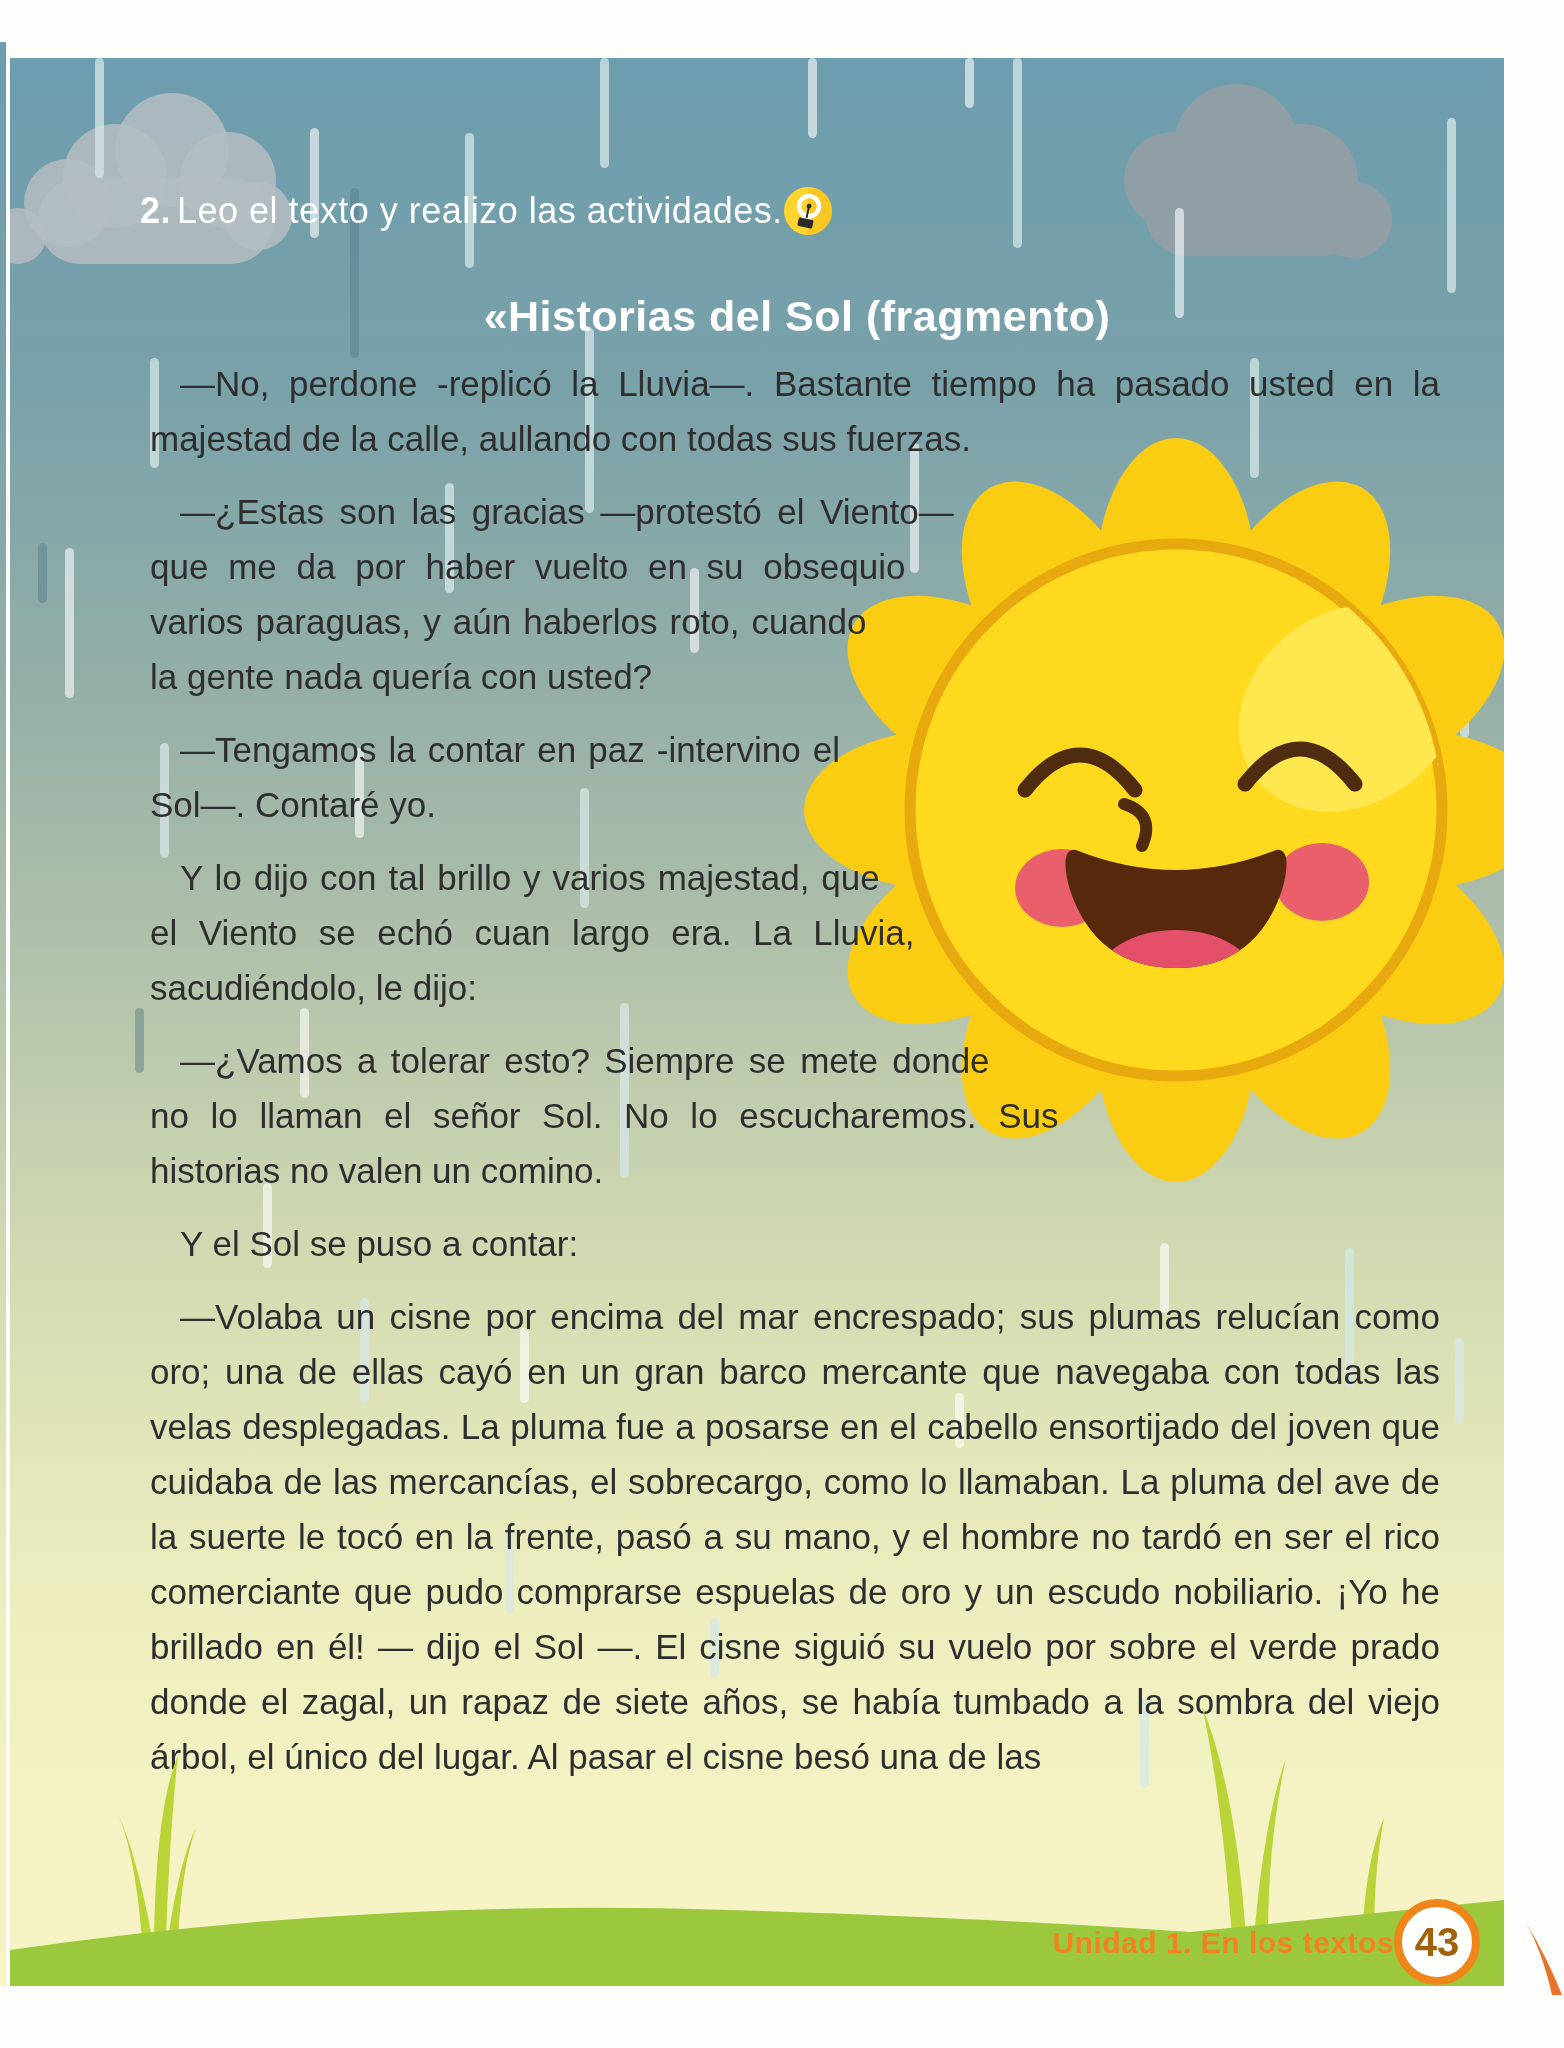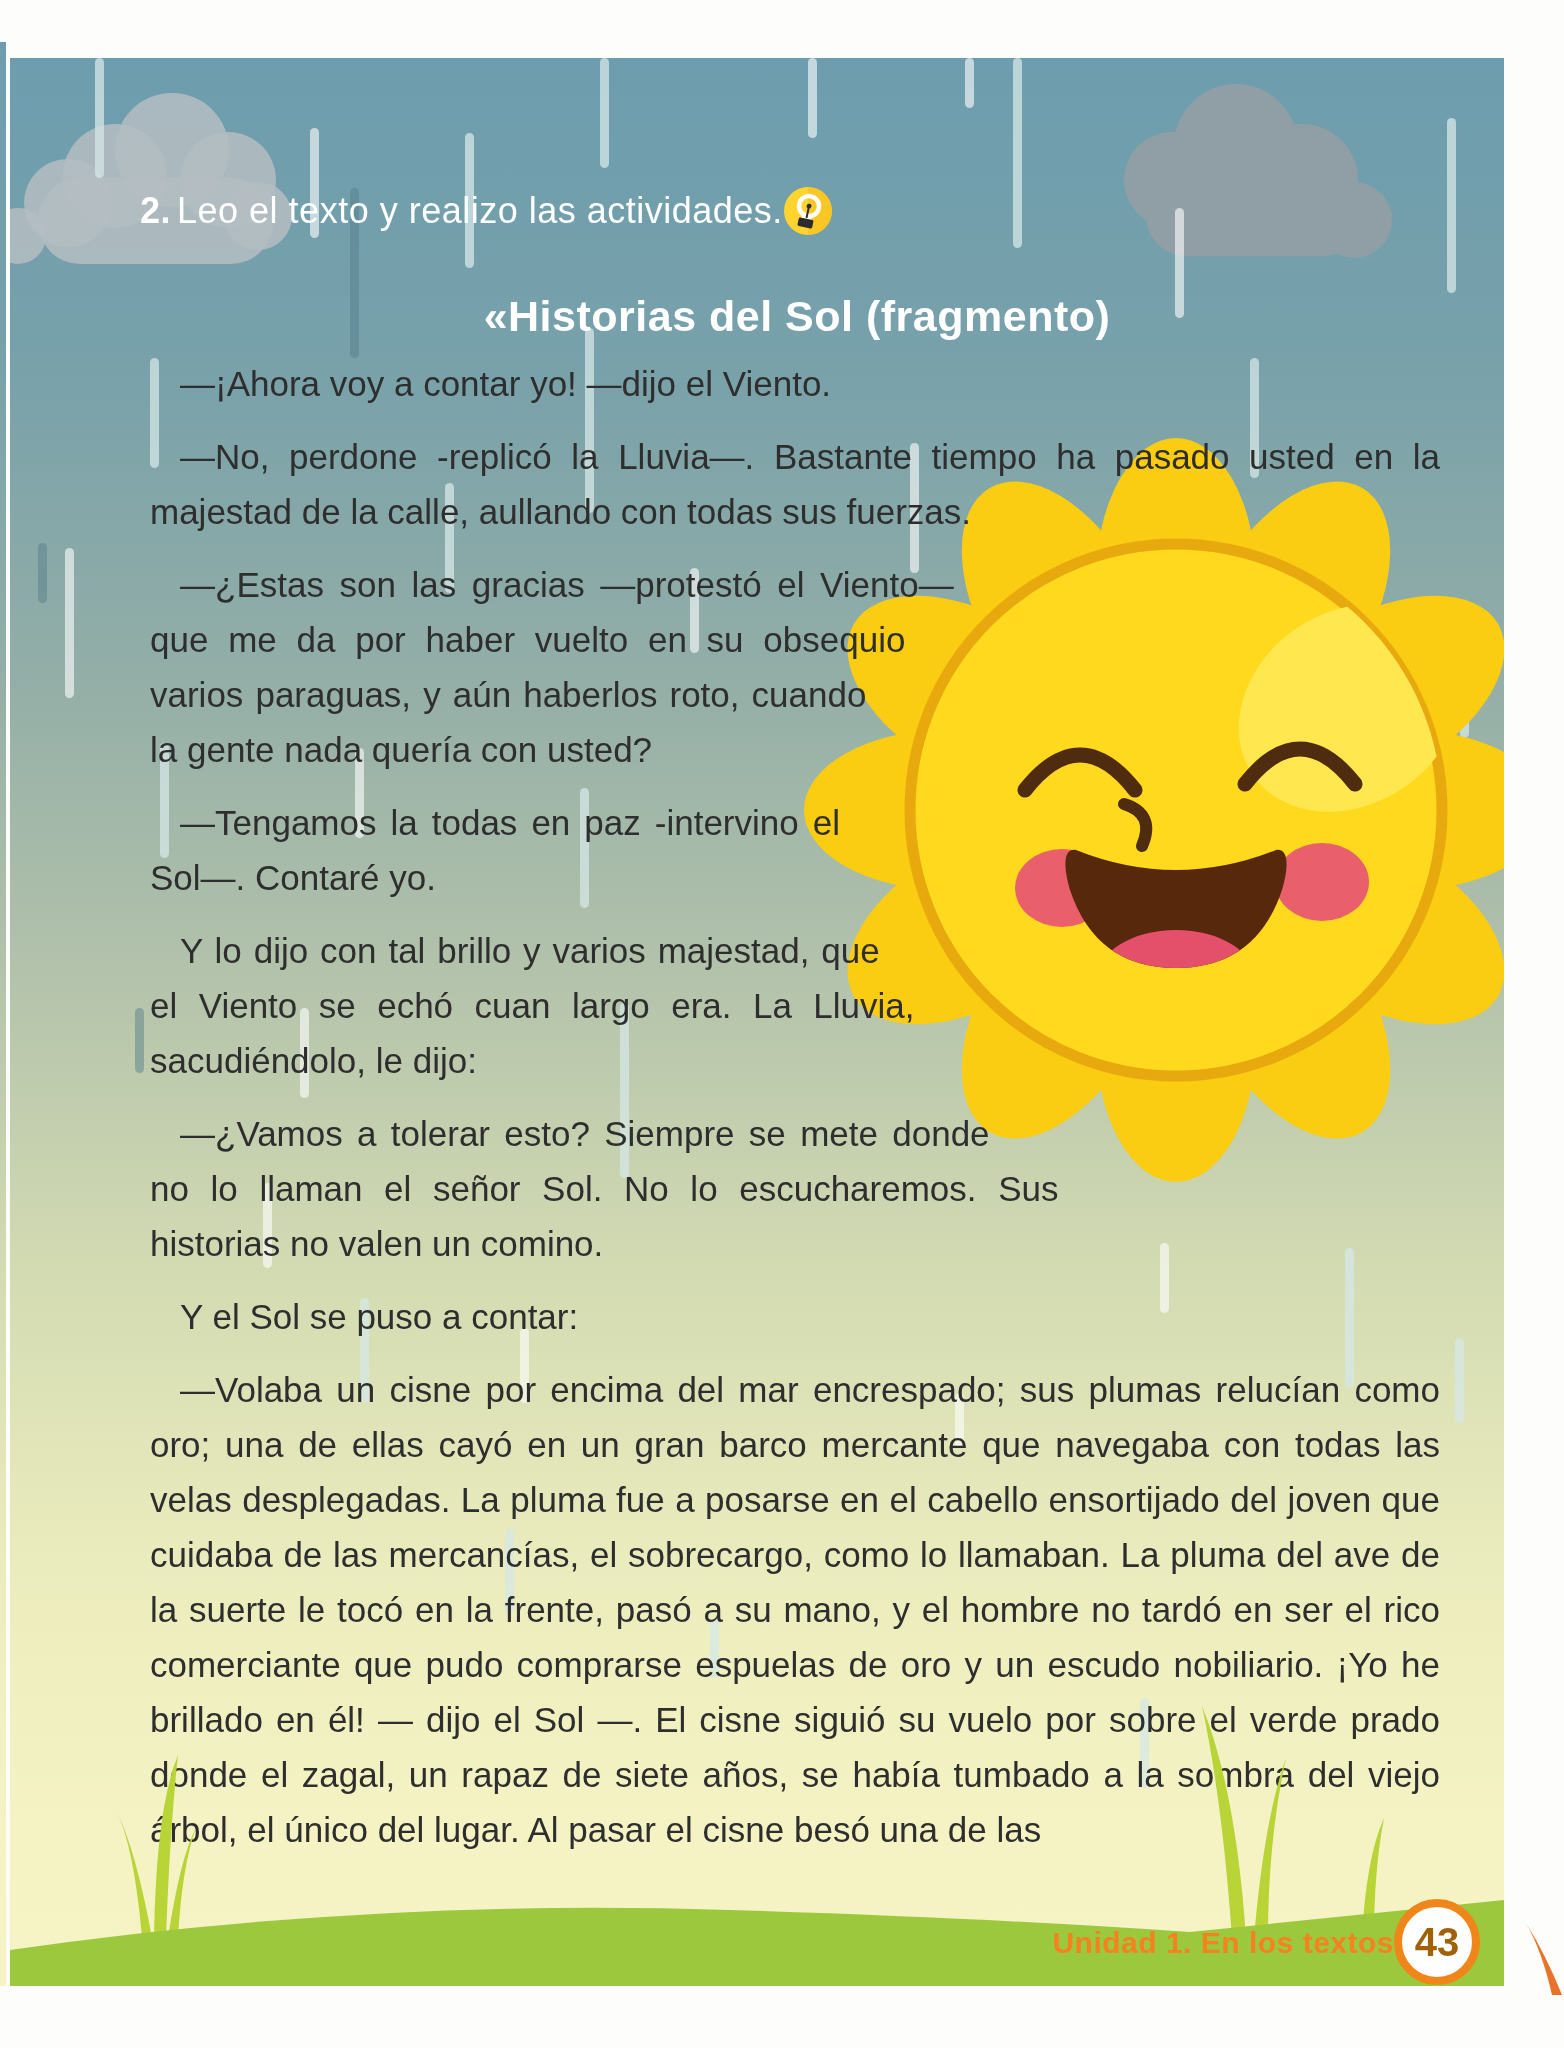--- a/index.html
+++ b/index.html
@@ -168,25 +168,24 @@
         <circle cx="25" cy="20" r="2.4" fill="#2b2b2b"></circle>
         <line x1="25" y1="22" x2="25" y2="32" stroke="#2b2b2b" stroke-width="2"></line>
         <rect x="17.5" y="33" width="15" height="8.5" rx="1.5" fill="#2b2b2b"></rect>
       </g>
     </svg>
   </div>
 
   <h1 class="story-title">«Historias del Sol (fragmento)</h1>
 
   <div class="column">
-    <p>—¡Ahora voy a contar yo! —dijo el Viento.</p>
     <p>—No, perdone -replicó la Lluvia—. Bastante tiempo ha pasado usted en la majestad de la calle, aullando con todas sus fuerzas.</p>
     <div class="sun-spacer"></div>
     <p>—¿Estas son las gracias —protestó el Viento— que me da por haber vuelto en su obsequio varios paraguas, y aún haberlos roto, cuando la gente nada quería con usted?</p>
-    <p>—Tengamos la todas en paz -intervino el Sol—. Contaré yo.</p>
+    <p>—Tengamos la contar en paz -intervino el Sol—. Contaré yo.</p>
     <p>Y lo dijo con tal brillo y varios majestad, que el Viento se echó cuan largo era. La Lluvia, sacudiéndolo, le dijo:</p>
     <p>—¿Vamos a tolerar esto? Siempre se mete donde no lo llaman el señor Sol. No lo escucharemos. Sus historias no valen un comino.</p>
     <p>Y el Sol se puso a contar:</p>
     <p>—Volaba un cisne por encima del mar encrespado; sus plumas relucían como oro; una de ellas cayó en un gran barco mercante que navegaba con todas las velas desplegadas. La pluma fue a posarse en el cabello ensortijado del joven que cuidaba de las mercancías, el sobrecargo, como lo llamaban. La pluma del ave de la suerte le tocó en la frente, pasó a su mano, y el hombre no tardó en ser el rico comerciante que pudo comprarse espuelas de oro y un escudo nobiliario. ¡Yo he brillado en él! — dijo el Sol —. El cisne siguió su vuelo por sobre el verde prado donde el zagal, un rapaz de siete años, se había tumbado a la sombra del viejo árbol, el único del lugar. Al pasar el cisne besó una de las</p>
   </div>
 
   <svg class="grass-svg" width="1494" height="330" viewBox="0 1560 1494 330" fill="#b9d437">
     <path d="M144,1880 Q146,1750 168,1697 Q160,1770 156,1880 Z"></path>
     <path d="M132,1880 Q124,1788 106,1752 Q126,1792 142,1880 Z"></path>
     <path d="M158,1880 Q170,1800 186,1770 Q172,1808 168,1880 Z"></path>

